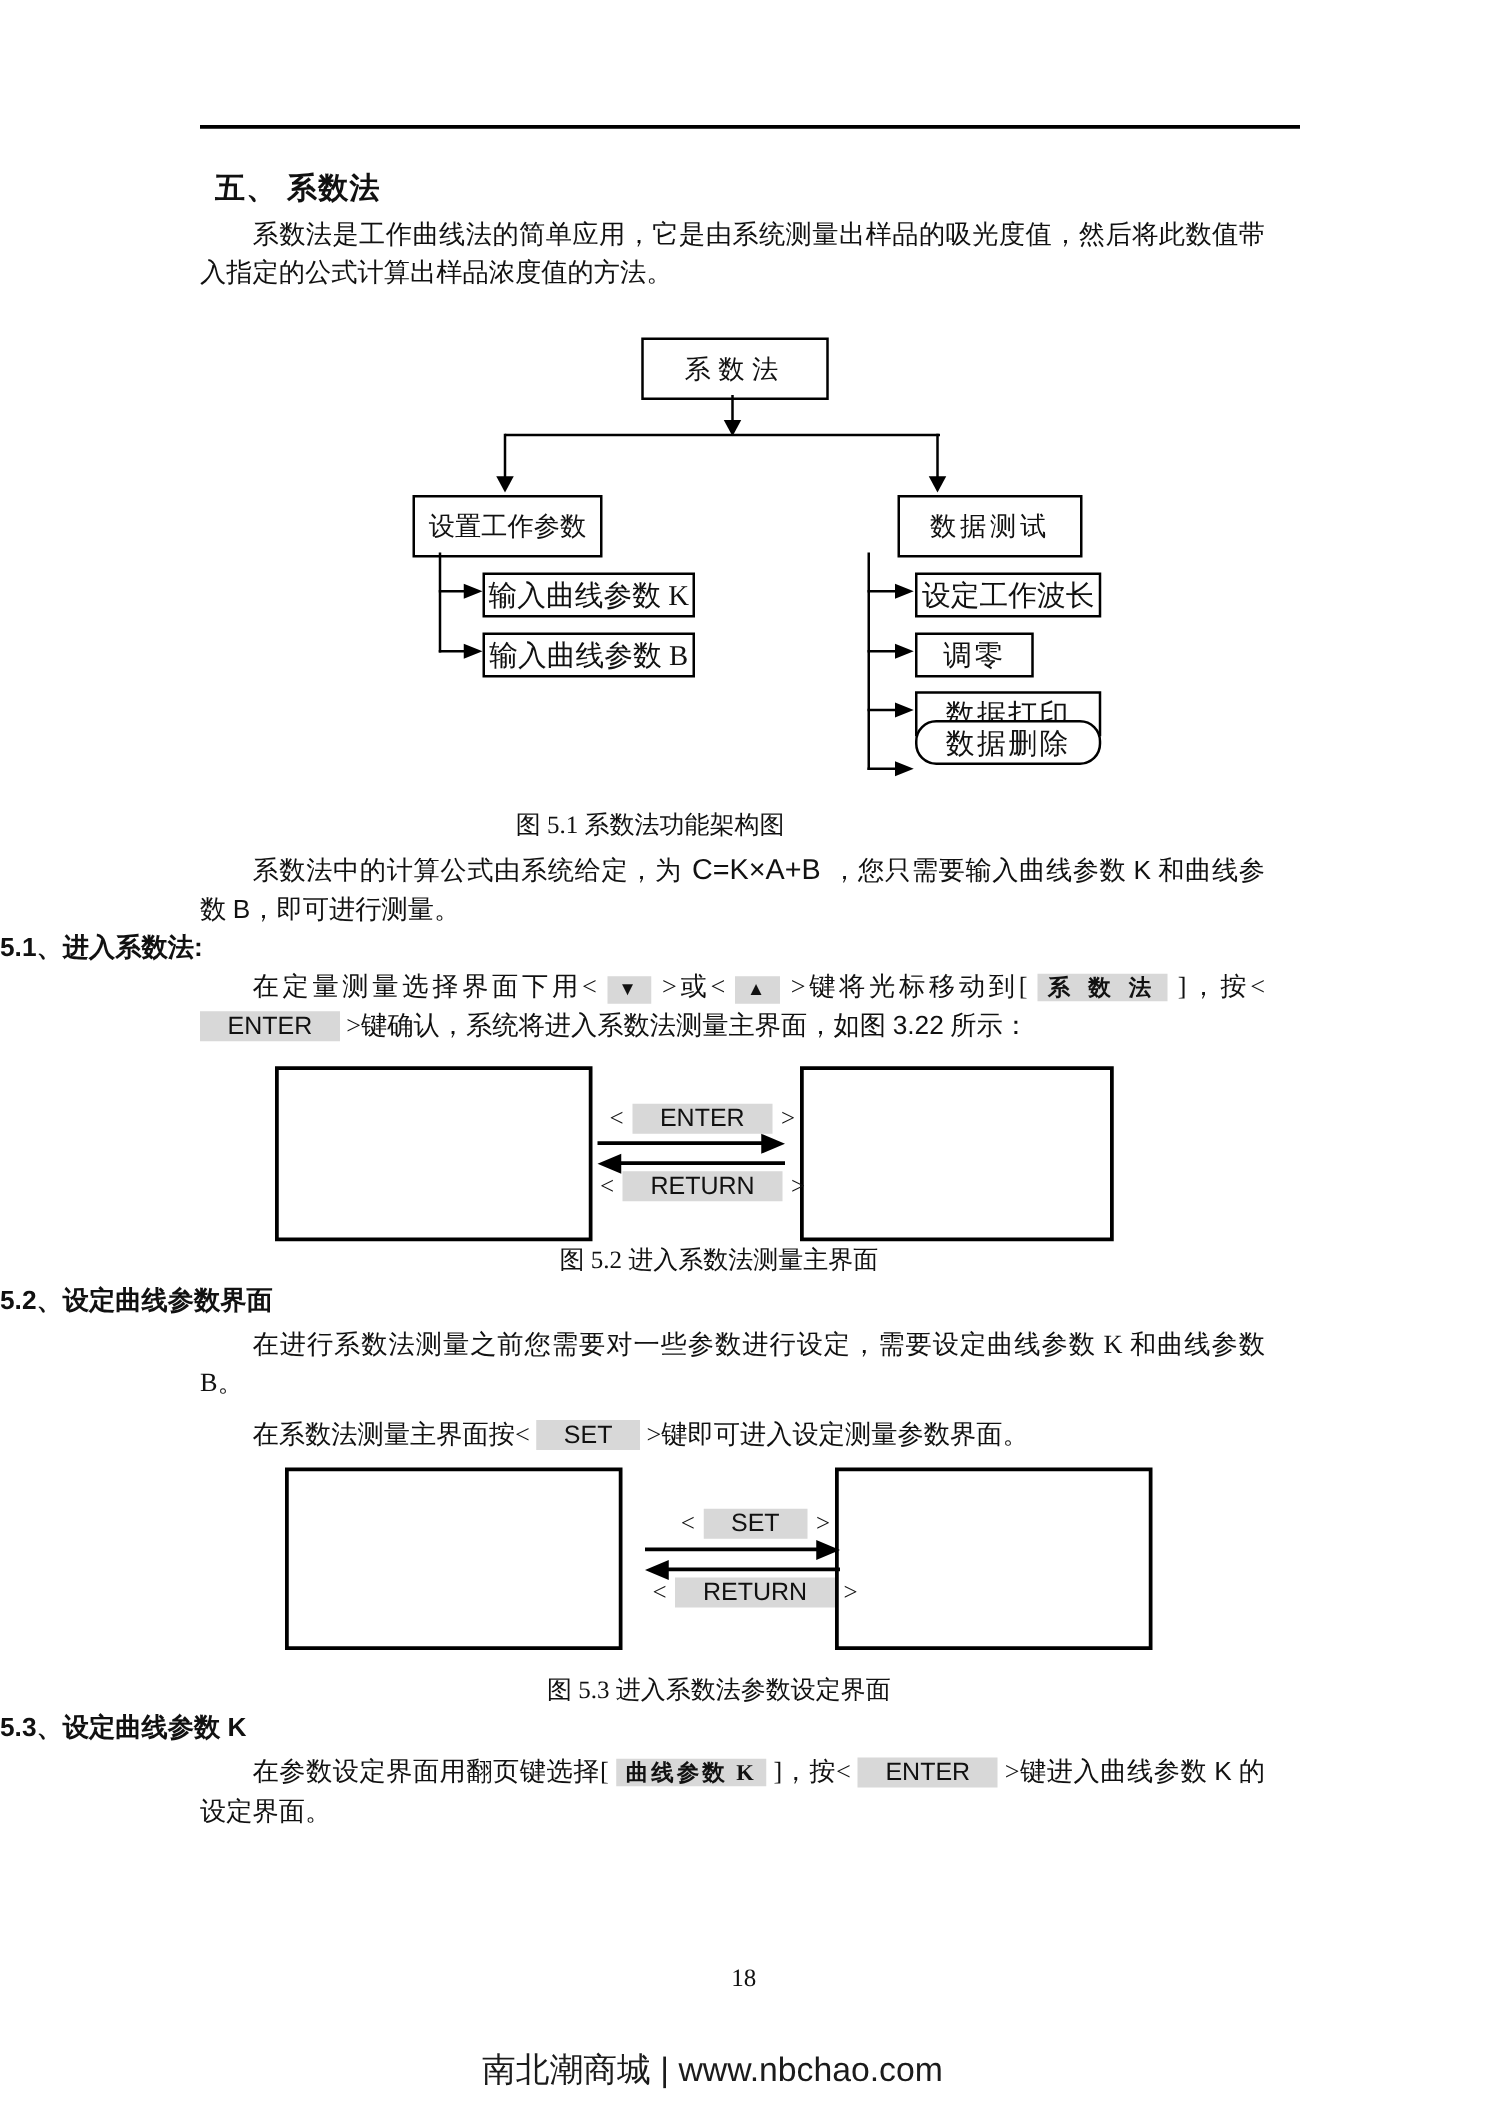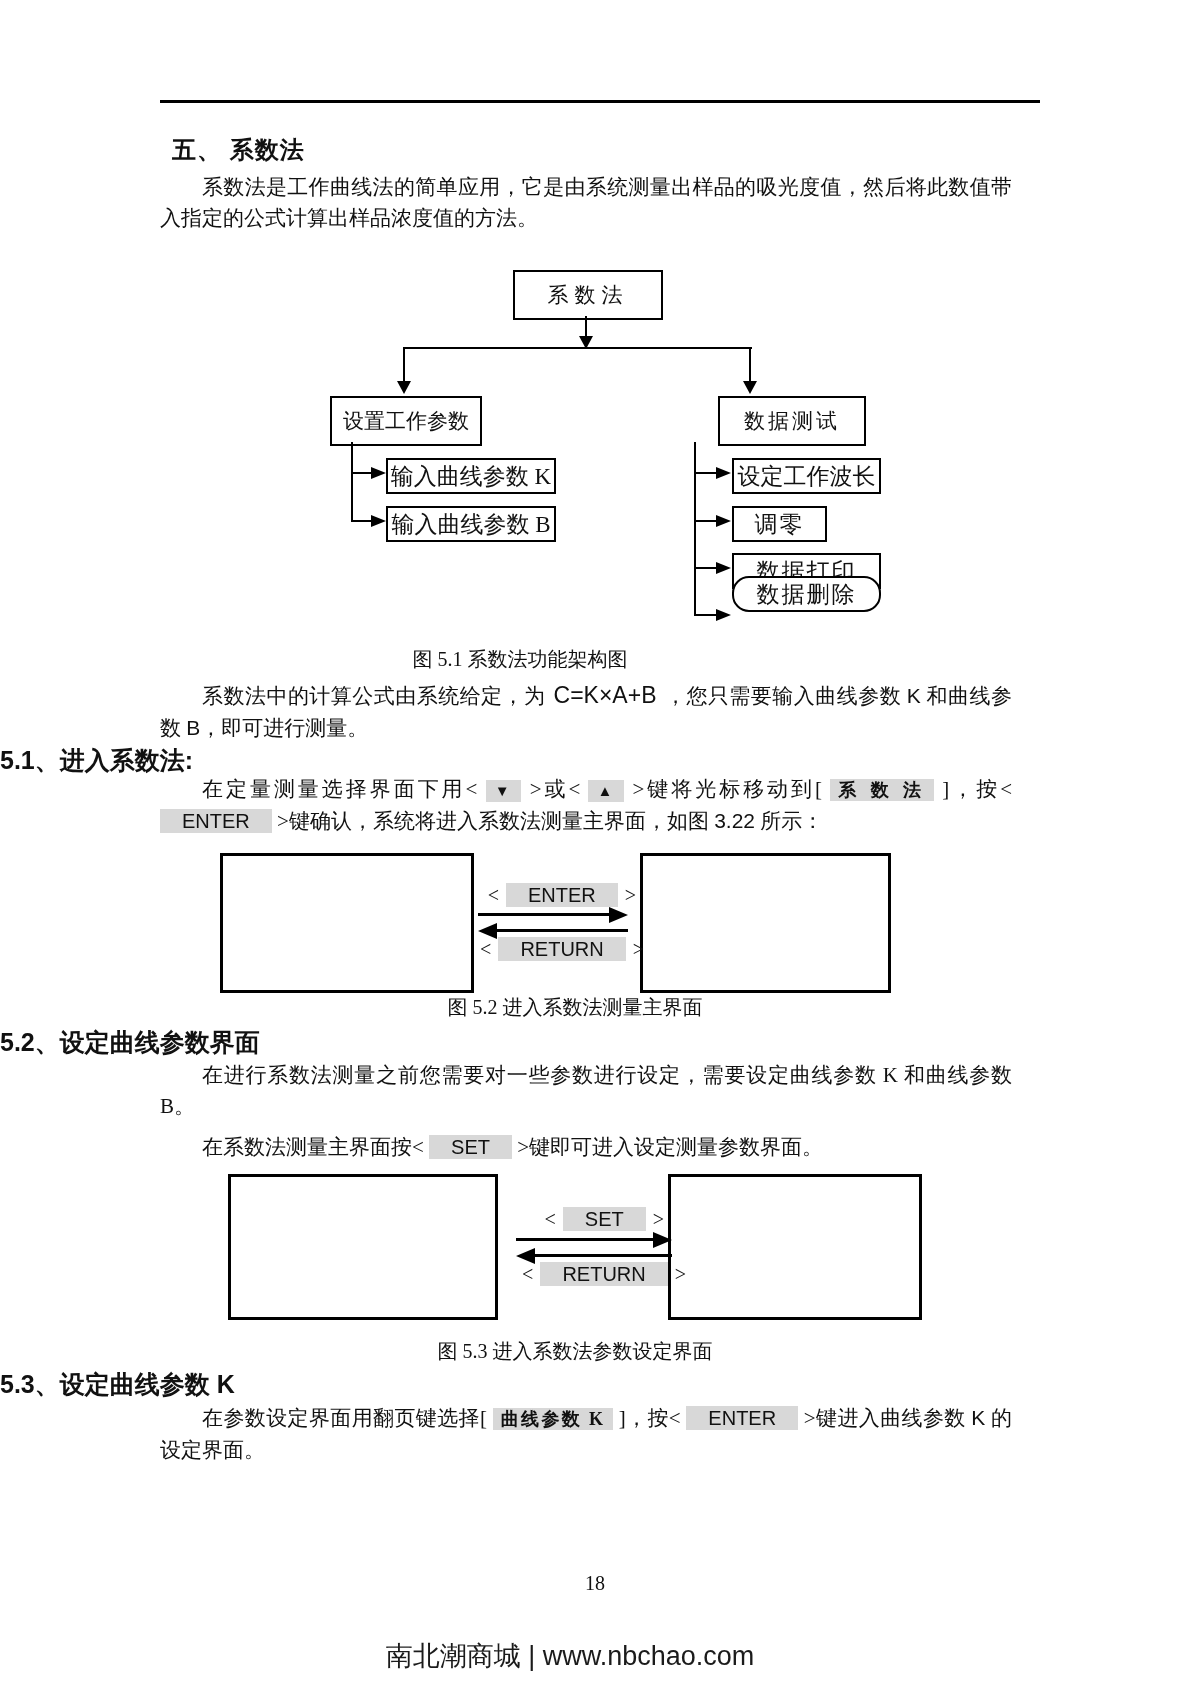--- a/index.html
+++ b/index.html
@@ -2,21 +2,21 @@
 <html><head>
 <meta charset="utf-8">
 <style>
   html,body{margin:0;padding:0;background:#888;}
   .page{position:relative;width:1200px;height:1697px;background:#ffffff;overflow:hidden;
         font-family:"Liberation Serif","DejaVu Serif",serif;color:#111;}
   .rule{position:absolute;background:#000;}
   .doc-title{position:absolute;font-family:"Liberation Sans","DejaVu Sans",sans-serif;
              font-weight:bold;font-size:24px;letter-spacing:1px;}
   .heading{position:absolute;font-family:"Liberation Sans","DejaVu Sans",sans-serif;
-           font-weight:bold;font-size:25px;}
+           font-weight:bold;font-size:21px;}
   .para{position:absolute;left:160px;width:852px;font-size:21px;line-height:31px;
         text-align:justify;text-indent:42px;}
   .line{position:absolute;left:160px;width:852px;font-size:21px;line-height:31px;}
   .jlast{text-align:justify;text-align-last:justify;}
   .noindent{text-indent:0;}
   .caption{position:absolute;font-size:20px;text-align:center;}
   
   .fbox{position:absolute;border:2px solid #000;background:#fff;display:flex;
         align-items:center;justify-content:center;font-size:23px;}
   .fbox.big{font-size:21px;}

